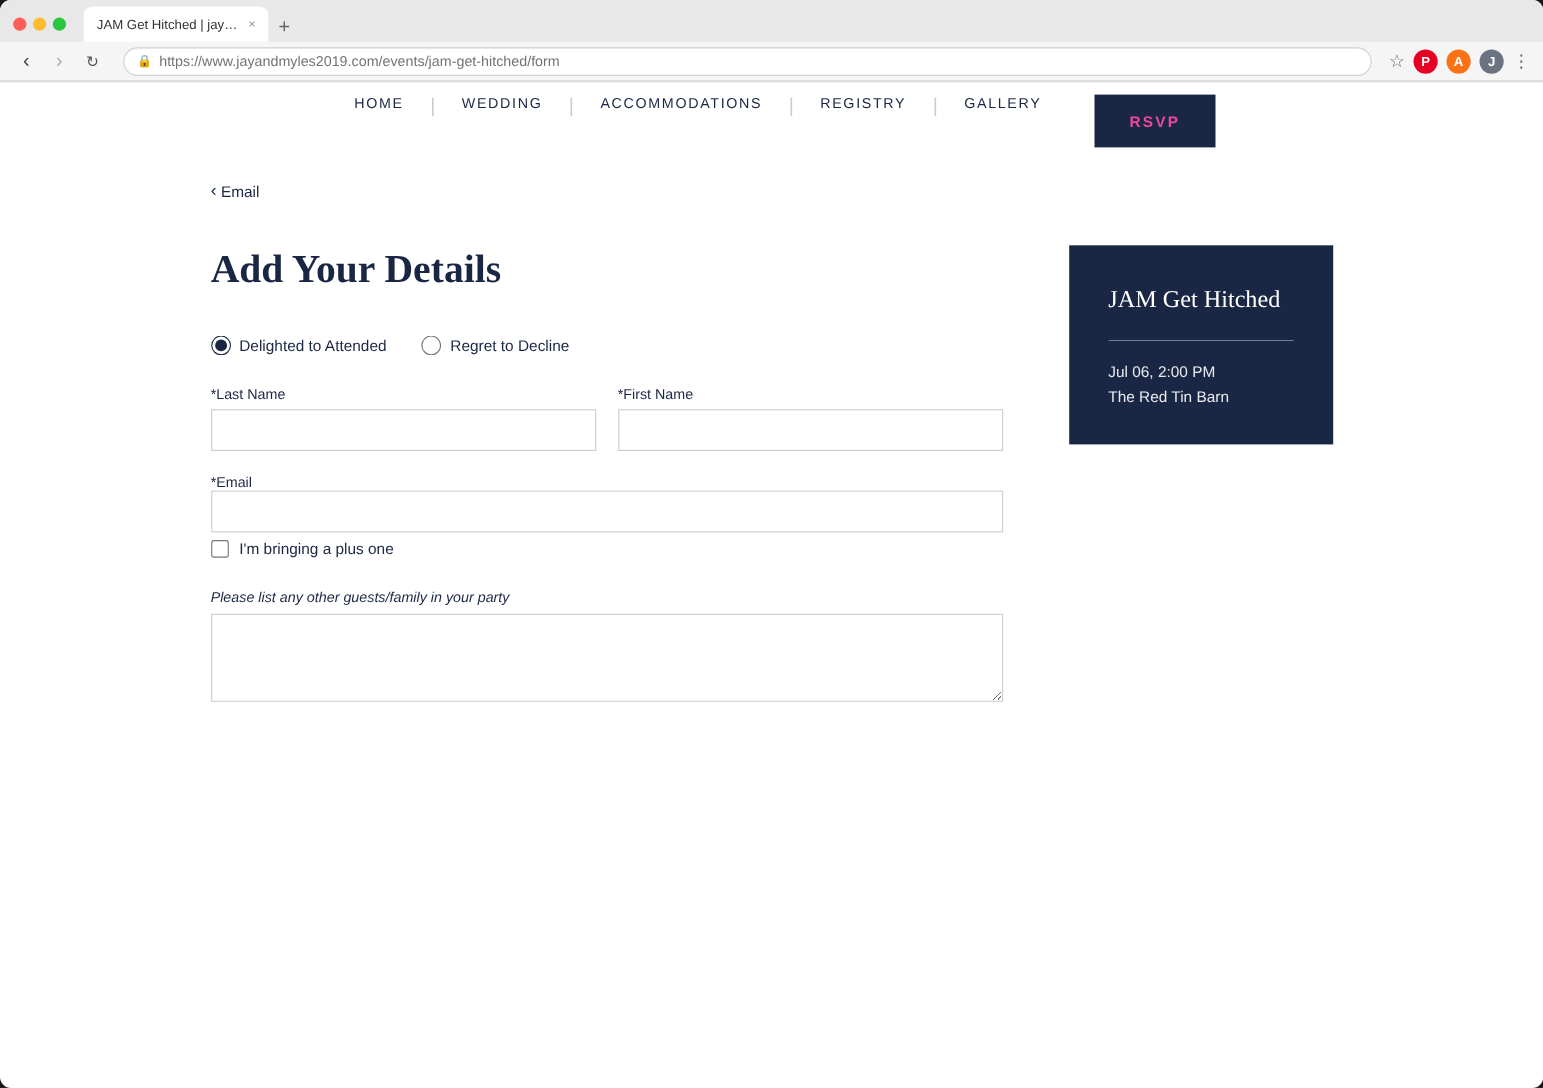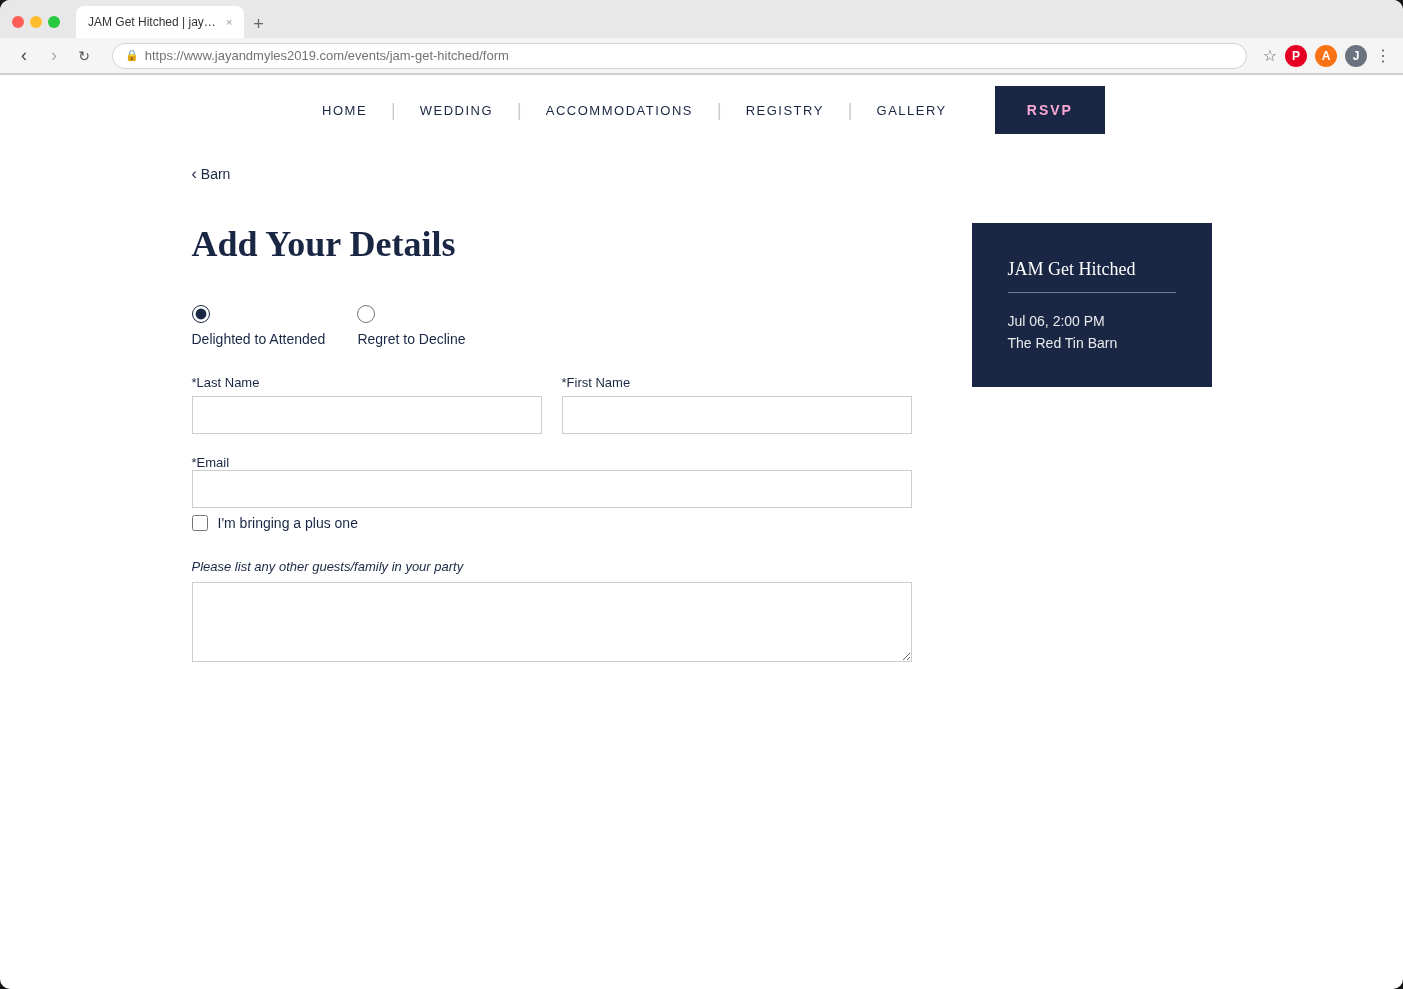--- a/index.html
+++ b/index.html
@@ -149,21 +149,21 @@
       display: flex;
       align-items: center;
       justify-content: center;
       padding: 0 40px;
       height: 70px;
       border-bottom: none;
     }
 
     .nav-links {
       display: flex;
-      align-items: center;
+      align-items: flex-start;
       gap: 0;
     }
 
     .nav-link {
       padding: 0 24px;
       font-size: 13px;
       letter-spacing: 1.5px;
       color: #1a2744;
       text-decoration: none;
       text-transform: uppercase;
@@ -171,21 +171,21 @@
       font-weight: 400;
     }
 
     .nav-separator {
       color: #ccc;
       font-size: 18px;
     }
 
     .nav-rsvp {
       background: #1a2744;
-      color: #f9a8d4;
+      color: #ec4899;
       padding: 16px 32px;
       font-size: 14px;
       letter-spacing: 2px;
       text-transform: uppercase;
       font-weight: 600;
       cursor: pointer;
       margin-left: 24px;
     }
 
     
@@ -226,25 +226,25 @@
     
     .radio-group {
       display: flex;
       align-items: center;
       gap: 32px;
       margin-bottom: 28px;
     }
 
     .radio-label {
       display: flex;
+      align-items: center;
       gap: 8px;
       font-size: 14px;
       color: #1a2744;
       cursor: pointer;
-      flex-direction: column;
     }
 
     .radio-input {
       width: 18px;
       height: 18px;
       accent-color: #1a2744;
       cursor: pointer;
     }
 
     
@@ -328,23 +328,23 @@
     
     .event-card {
       background: #1a2744;
       color: white;
       padding: 36px;
       width: 240px;
       flex-shrink: 0;
     }
 
     .event-title {
-      font-size: 18px;
+      font-size: 22px;
       font-weight: 400;
-      margin-bottom: 12px;
+      margin-bottom: 24px;
       font-family: Georgia, serif;
     }
 
     .event-divider {
       border: none;
       border-top: 1px solid rgba(255,255,255,0.4);
       margin-bottom: 20px;
     }
 
     .event-date {
@@ -418,21 +418,21 @@
         <span class="nav-separator">|</span>
         <a class="nav-link">GALLERY</a>
         <div class="nav-rsvp">RSVP</div>
       </div>
     </nav>
 
     <div class="main-content">
 
       <div class="back-link">
         <span style="font-size:16px;">‹</span>
-        <span>Barn</span>
+        <span>Email</span>
       </div>
 
       <div class="content-grid">
 
         <div class="form-section">
           <h1 class="form-title">Add Your Details</h1>
 
           <div class="radio-group">
             <label class="radio-label">
               <input type="radio" name="attendance" class="radio-input" checked="" style="">

